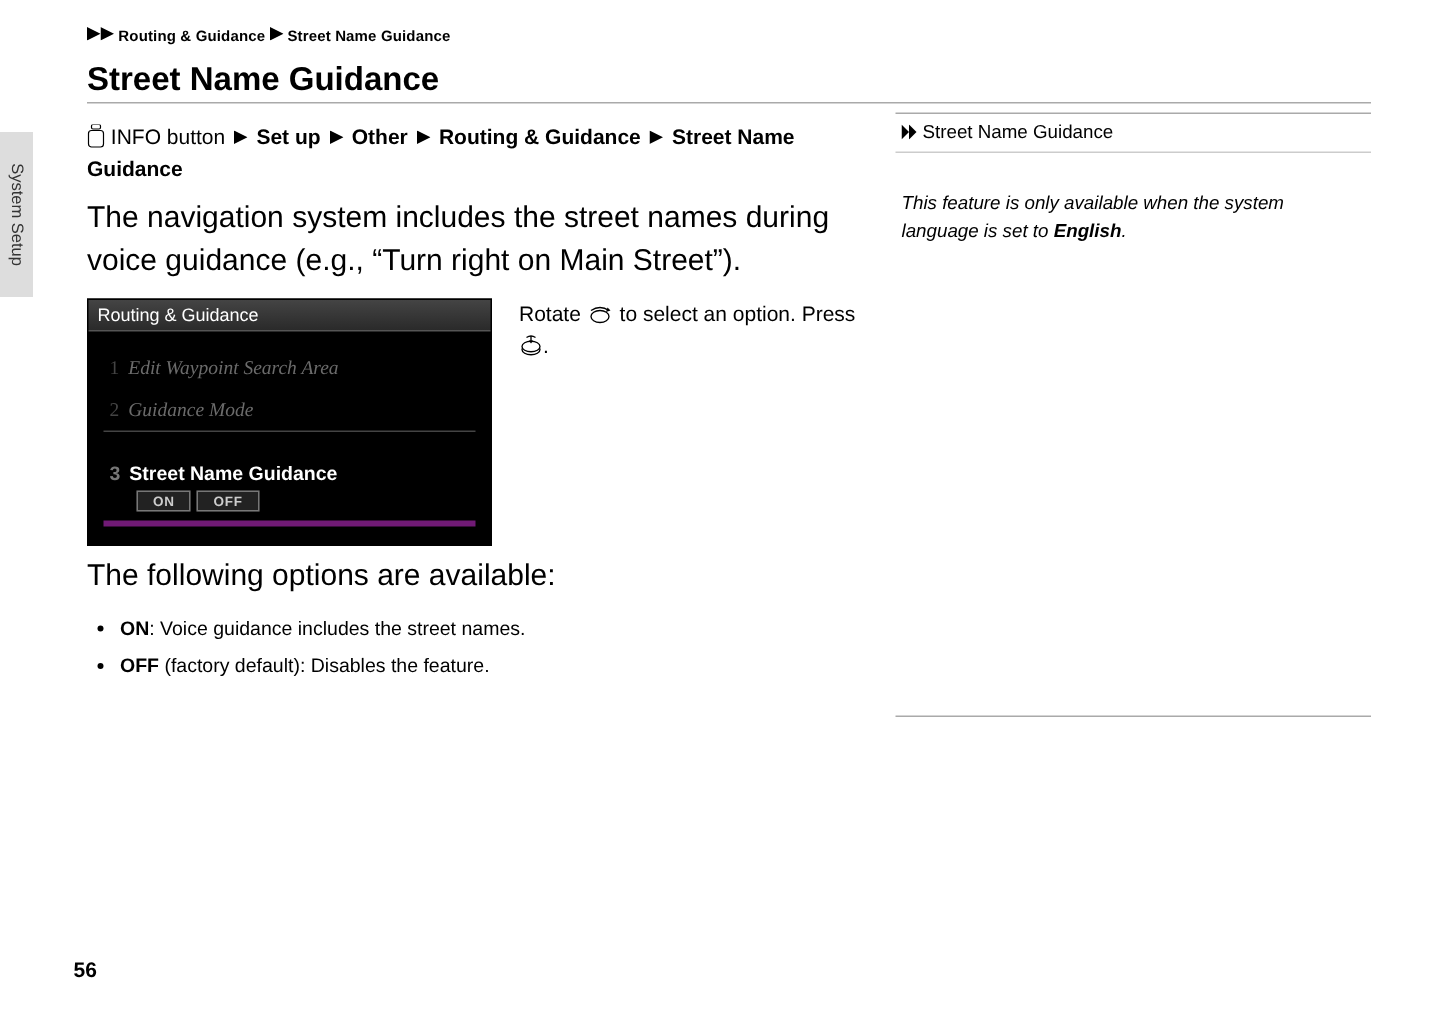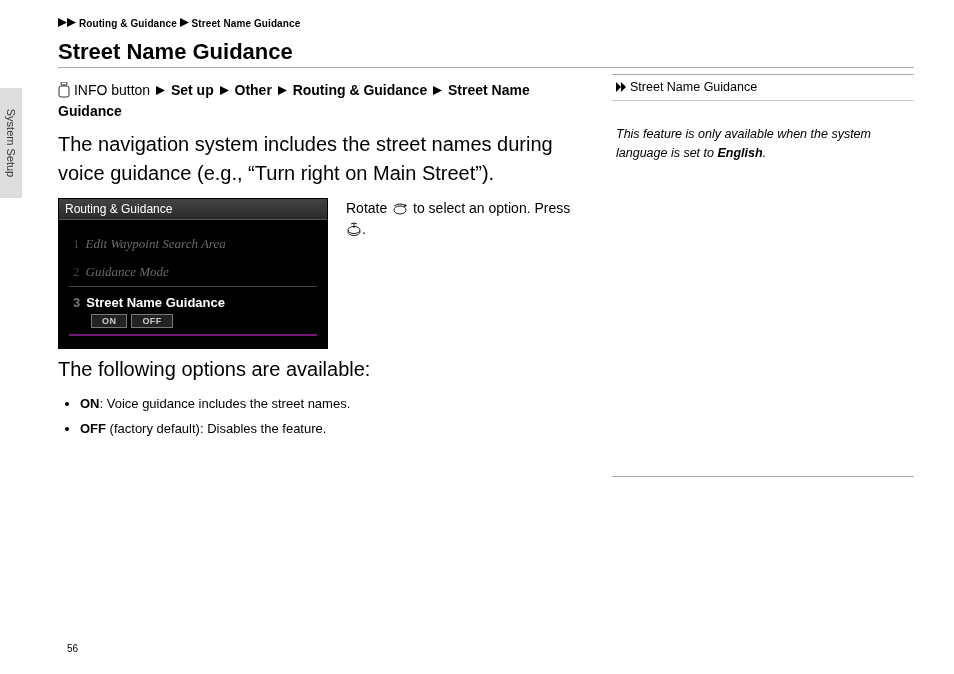--- a/index.html
+++ b/index.html
@@ -48,21 +48,21 @@
     left: 50%;
     top: 50%;
     transform: translate(-50%, -50%) rotate(90deg);
     white-space: nowrap;
     font-size: 11px;
     color: #333;
   }
   
   .cols {
     display: flex;
-    gap: 24px;
+    gap: 9px;
     margin-top: 6px;
   }
   .main { flex: 0 0 530px; }
   .side { flex: 1; }
   .nav-path {
     font-size: 14px;
     line-height: 1.5;
     margin: 6px 0 8px 0;
   }
   .nav-path .tri { display:inline-block; margin: 0 2px; }
@@ -78,21 +78,21 @@
   .shot-title {
     background: linear-gradient(#444,#2a2a2a);
     color: #fff;
     font-family: Arial, sans-serif;
     font-size: 12px;
     padding: 3px 6px;
     border-bottom: 1px solid #555;
   }
   .shot-body { padding: 10px 10px 2px 10px; }
   .menu-row { color:#6b6b6b; font-size:13px; font-style: italic; padding: 6px 4px; font-family: Georgia, 'Times New Roman', serif; }
-  .menu-row.active { color:#fff; font-weight: 700; font-style: normal; font-family: Arial, sans-serif; border-top:1px solid #444; border-bottom:2px solid #701a75; padding-top:8px; }
+  .menu-row.active { color:#fff; font-weight: 700; font-style: normal; font-family: Arial, sans-serif; border-top:1px solid #444; border-bottom:4px solid #701a75; padding-top:20px; }
   .menu-num { color:#444; margin-right:6px; font-style: normal; }
   .toggle {
     margin: 4px 0 0 18px;
     display:flex;
     gap:4px;
   }
   .toggle div {
     font-size:9px;
     color:#ccc;
     border:1px solid #777;
@@ -114,24 +114,24 @@
   .note-head {
     padding: 3px 4px;
     border-bottom: 1px solid #ccc;
     font-size: 12.5px;
   }
   .note-head .chev { font-weight:700; margin-right:2px; }
   .note-body { padding: 8px 4px 300px 4px; }
   .note-body p { margin: 16px 0 14px 0; font-style: italic; }
   .pagenum {
     position: absolute;
-    left: 67px;
+    left: 49px;
     bottom: 20px;
-    font-size: 10px;
-    font-weight: 400;
+    font-size: 14px;
+    font-weight: 700;
   }
   .tri-svg { width:9px; height:9px; }
   b { font-weight:700; }
 </style>
 </head>
 <body>
 
 <div class="page">
 
   <div class="sidetab">

